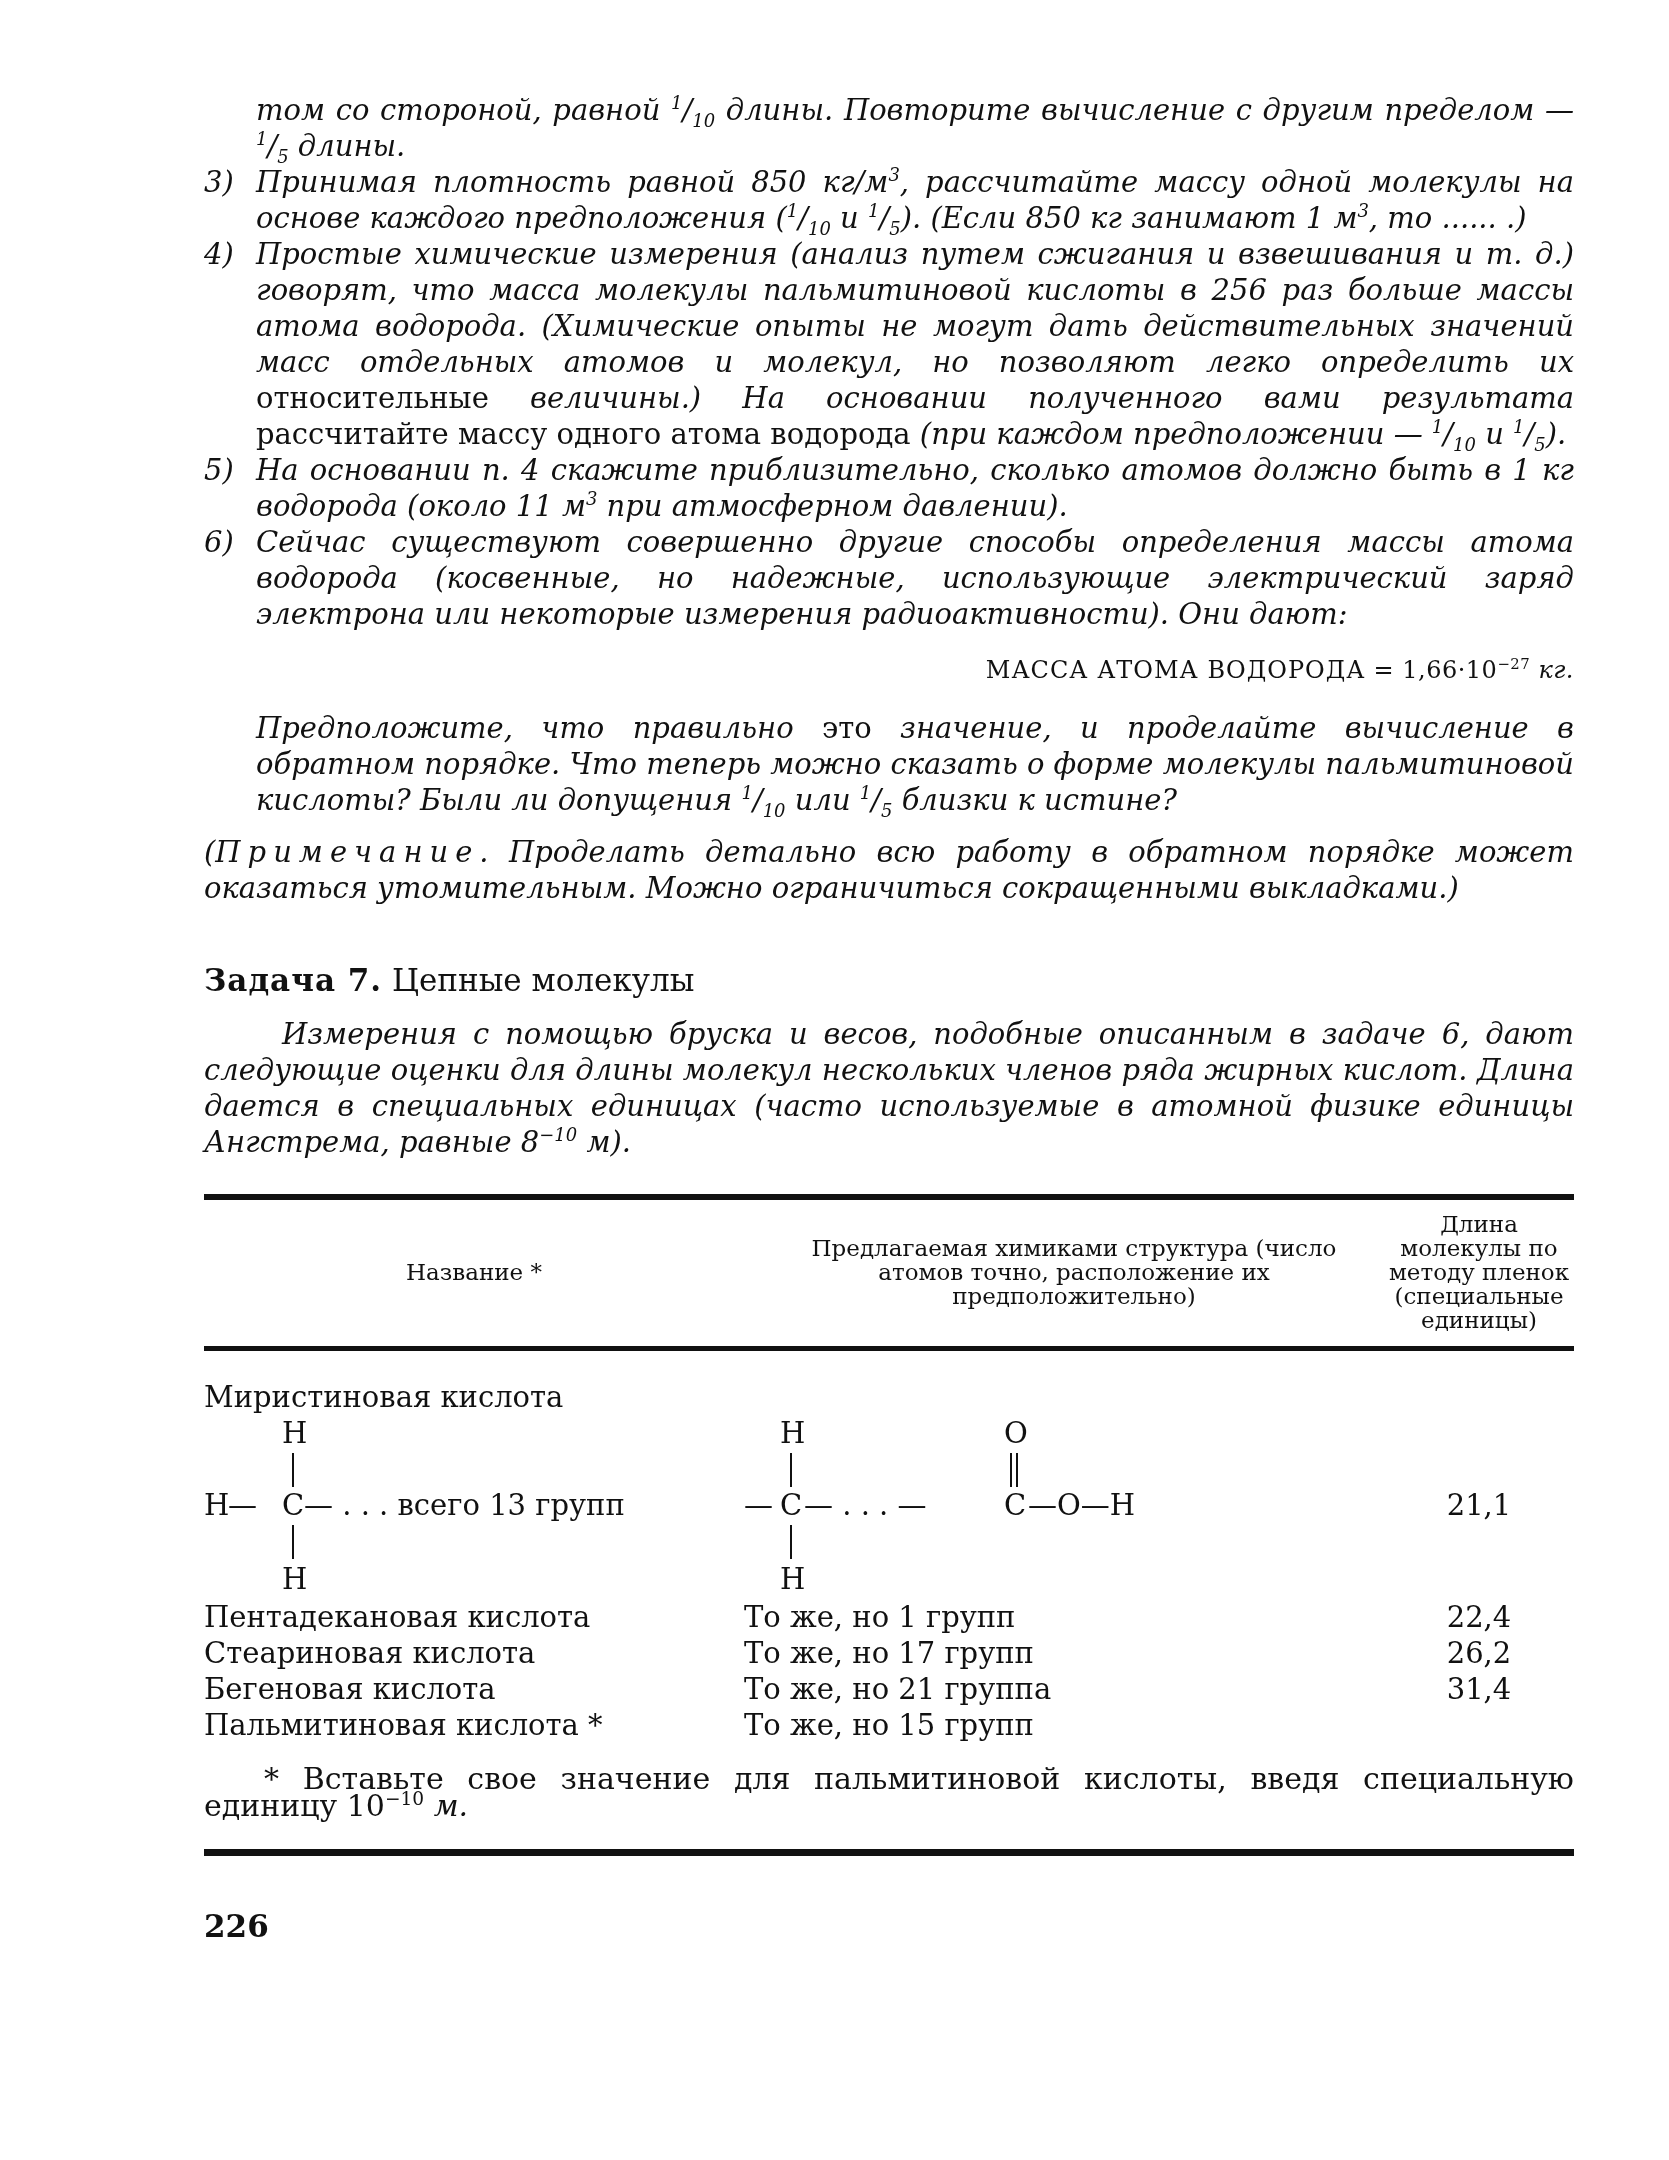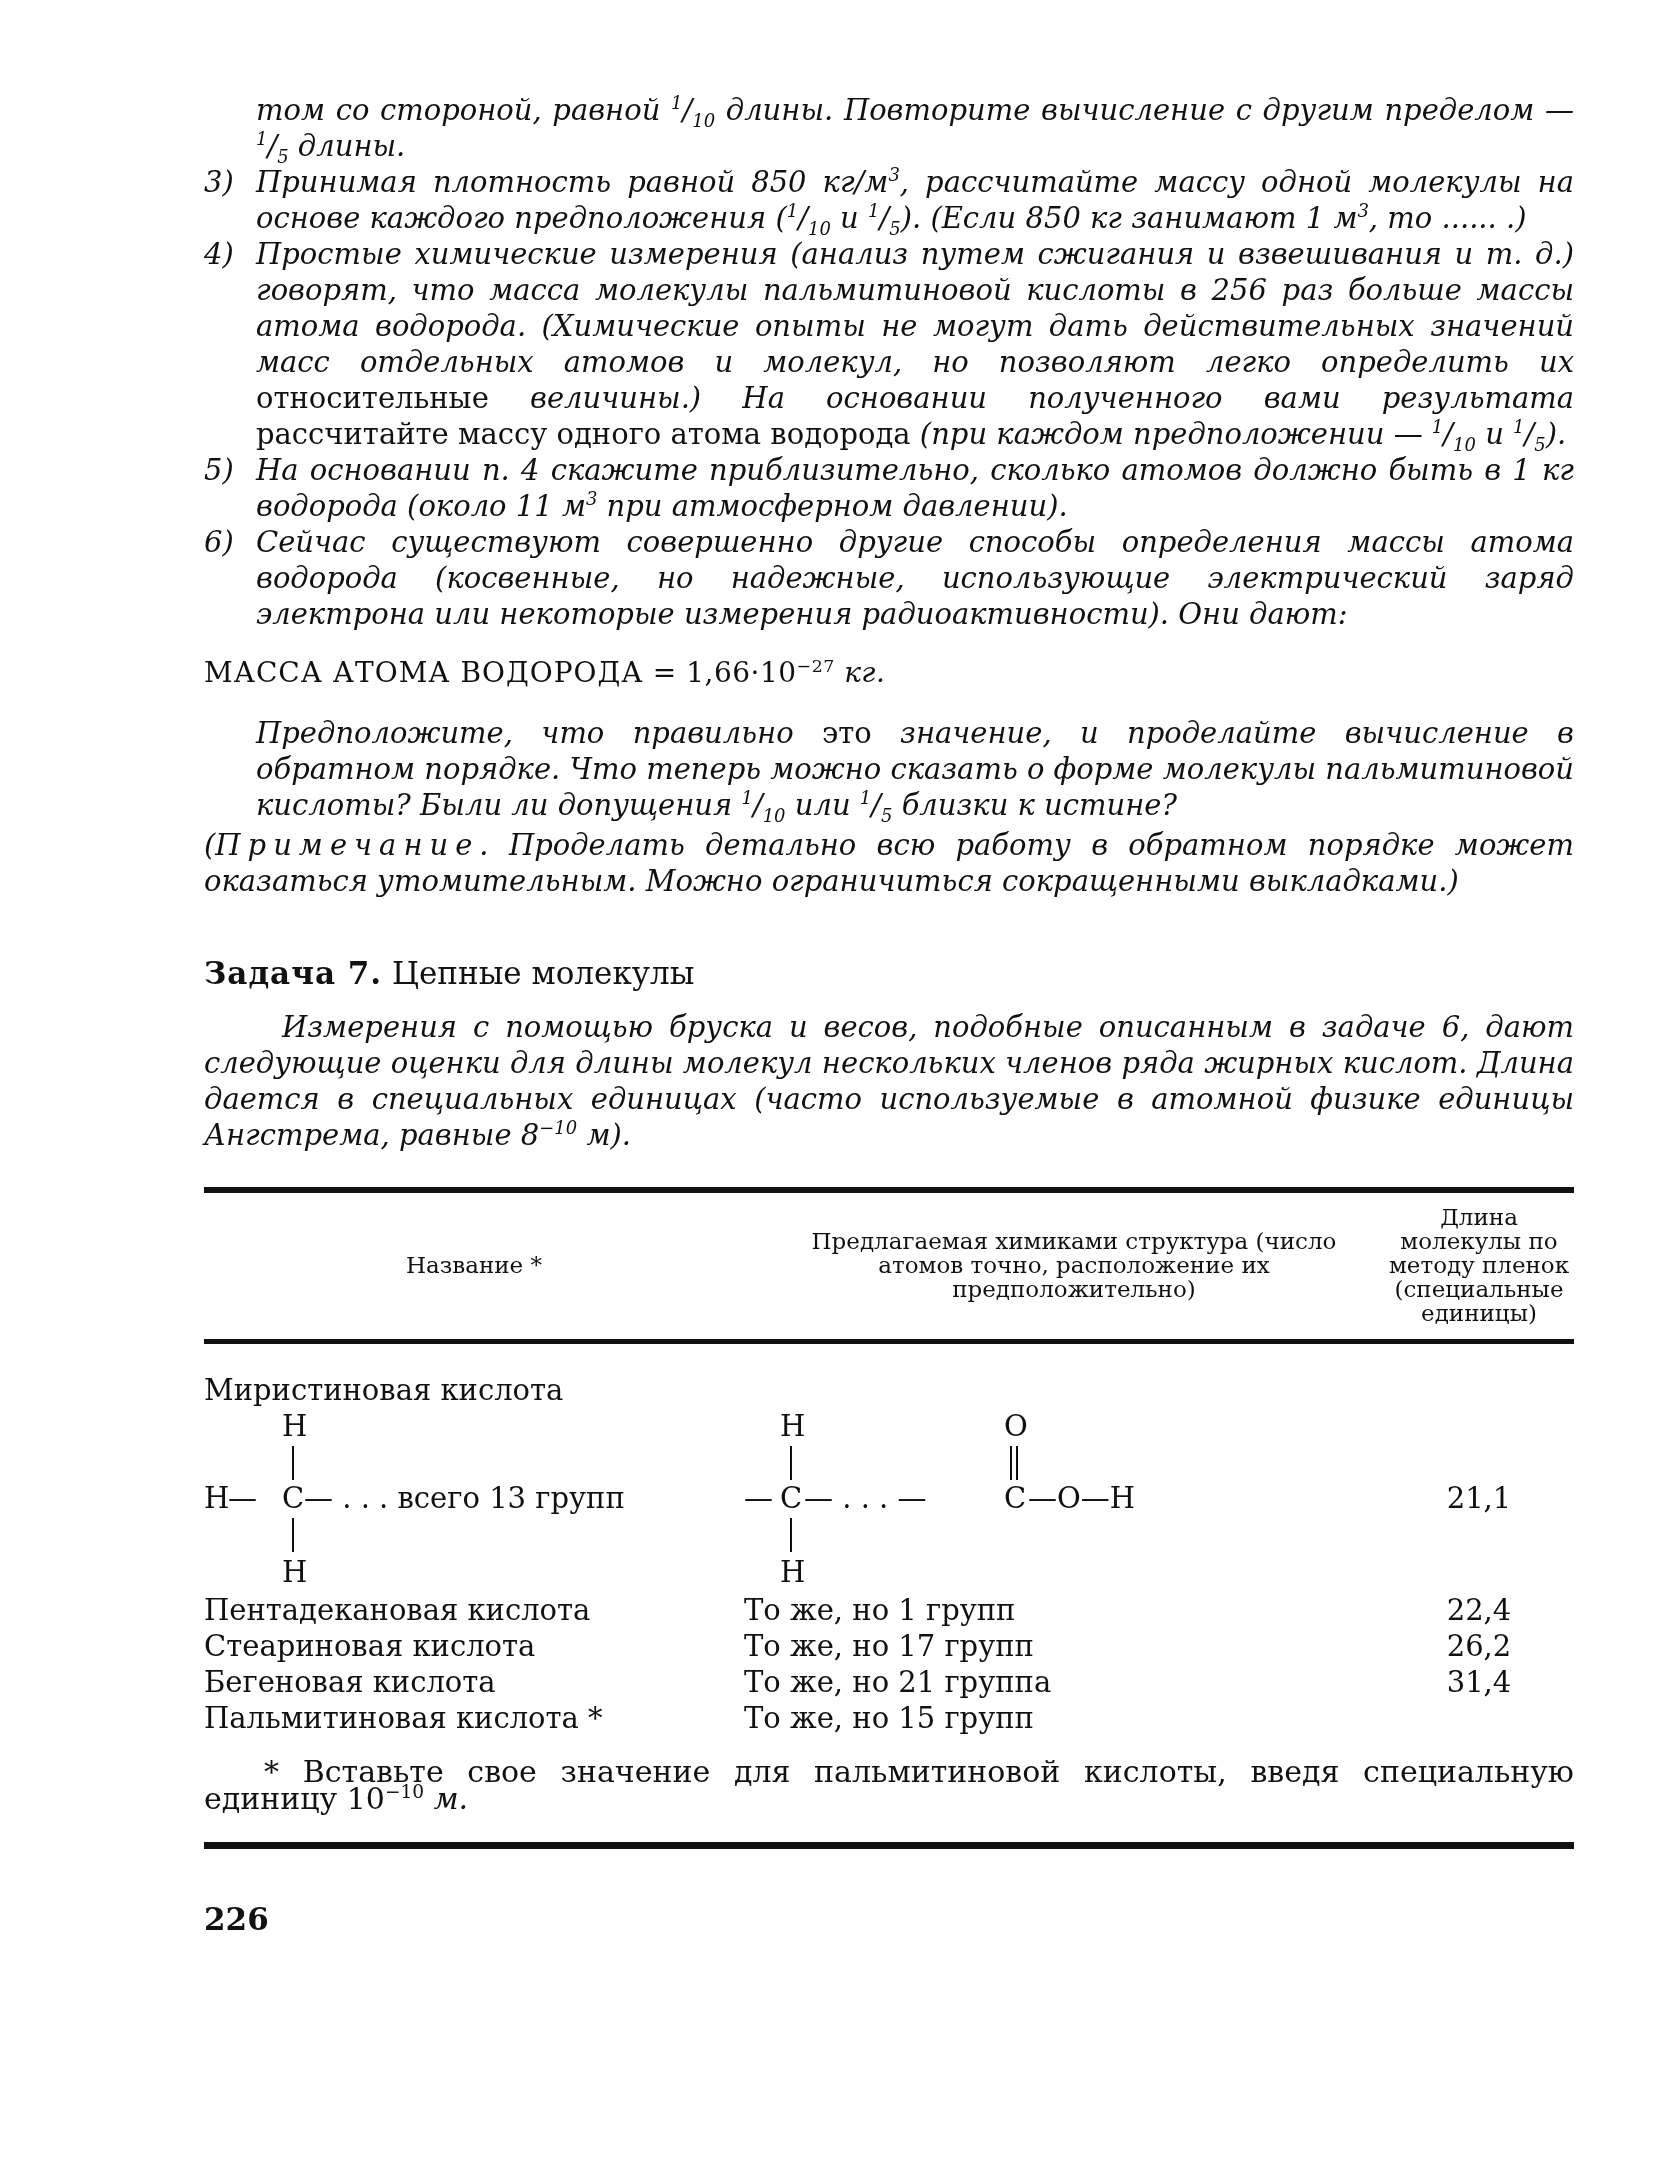--- a/index.html
+++ b/index.html
@@ -6,24 +6,24 @@
   body {
     width: 1669px; height: 2160px; position: relative; overflow: hidden;
     font-family: "DejaVu Serif", "Liberation Serif", serif;
     color: #111111;
   }
   .page { position: absolute; left: 204px; top: 92px; width: 1370px; }
   .it { font-style: italic; }
   .para { font-size: 29px; line-height: 36px; text-align: justify; margin: 0; }
   .item { position: relative; padding-left: 52px; }
   .item .num { position: absolute; left: 0; top: 0; font-style: italic; }
-  .formula { text-align: left; font-size: 28px; margin: 24px 0 26px 0; letter-spacing: 0.5px; }
+  .formula { text-align: right; font-size: 24px; margin: 24px 0 26px 0; letter-spacing: 0.5px; }
   .formula .caps { letter-spacing: 1px; }
   .indent { padding-left: 52px; }
-  .note-block { margin-top: 4px; }
+  .note-block { margin-top: 16px; }
   .spaced { letter-spacing: 7px; }
   .heading { font-size: 31px; margin: 56px 0 18px 0; }
   .heading .lbl { font-weight: bold; letter-spacing: 1px; }
   .intro { text-indent: 78px; }
   sup, sub { font-size: 0.62em; line-height: 0; }
   .frac { white-space: nowrap; }
 
   table.data { width: 100%; border-collapse: collapse; margin-top: 34px; }
   .rule-thick { height: 6px; background: #111; }
   .rule-mid { height: 5px; background: #111; }

